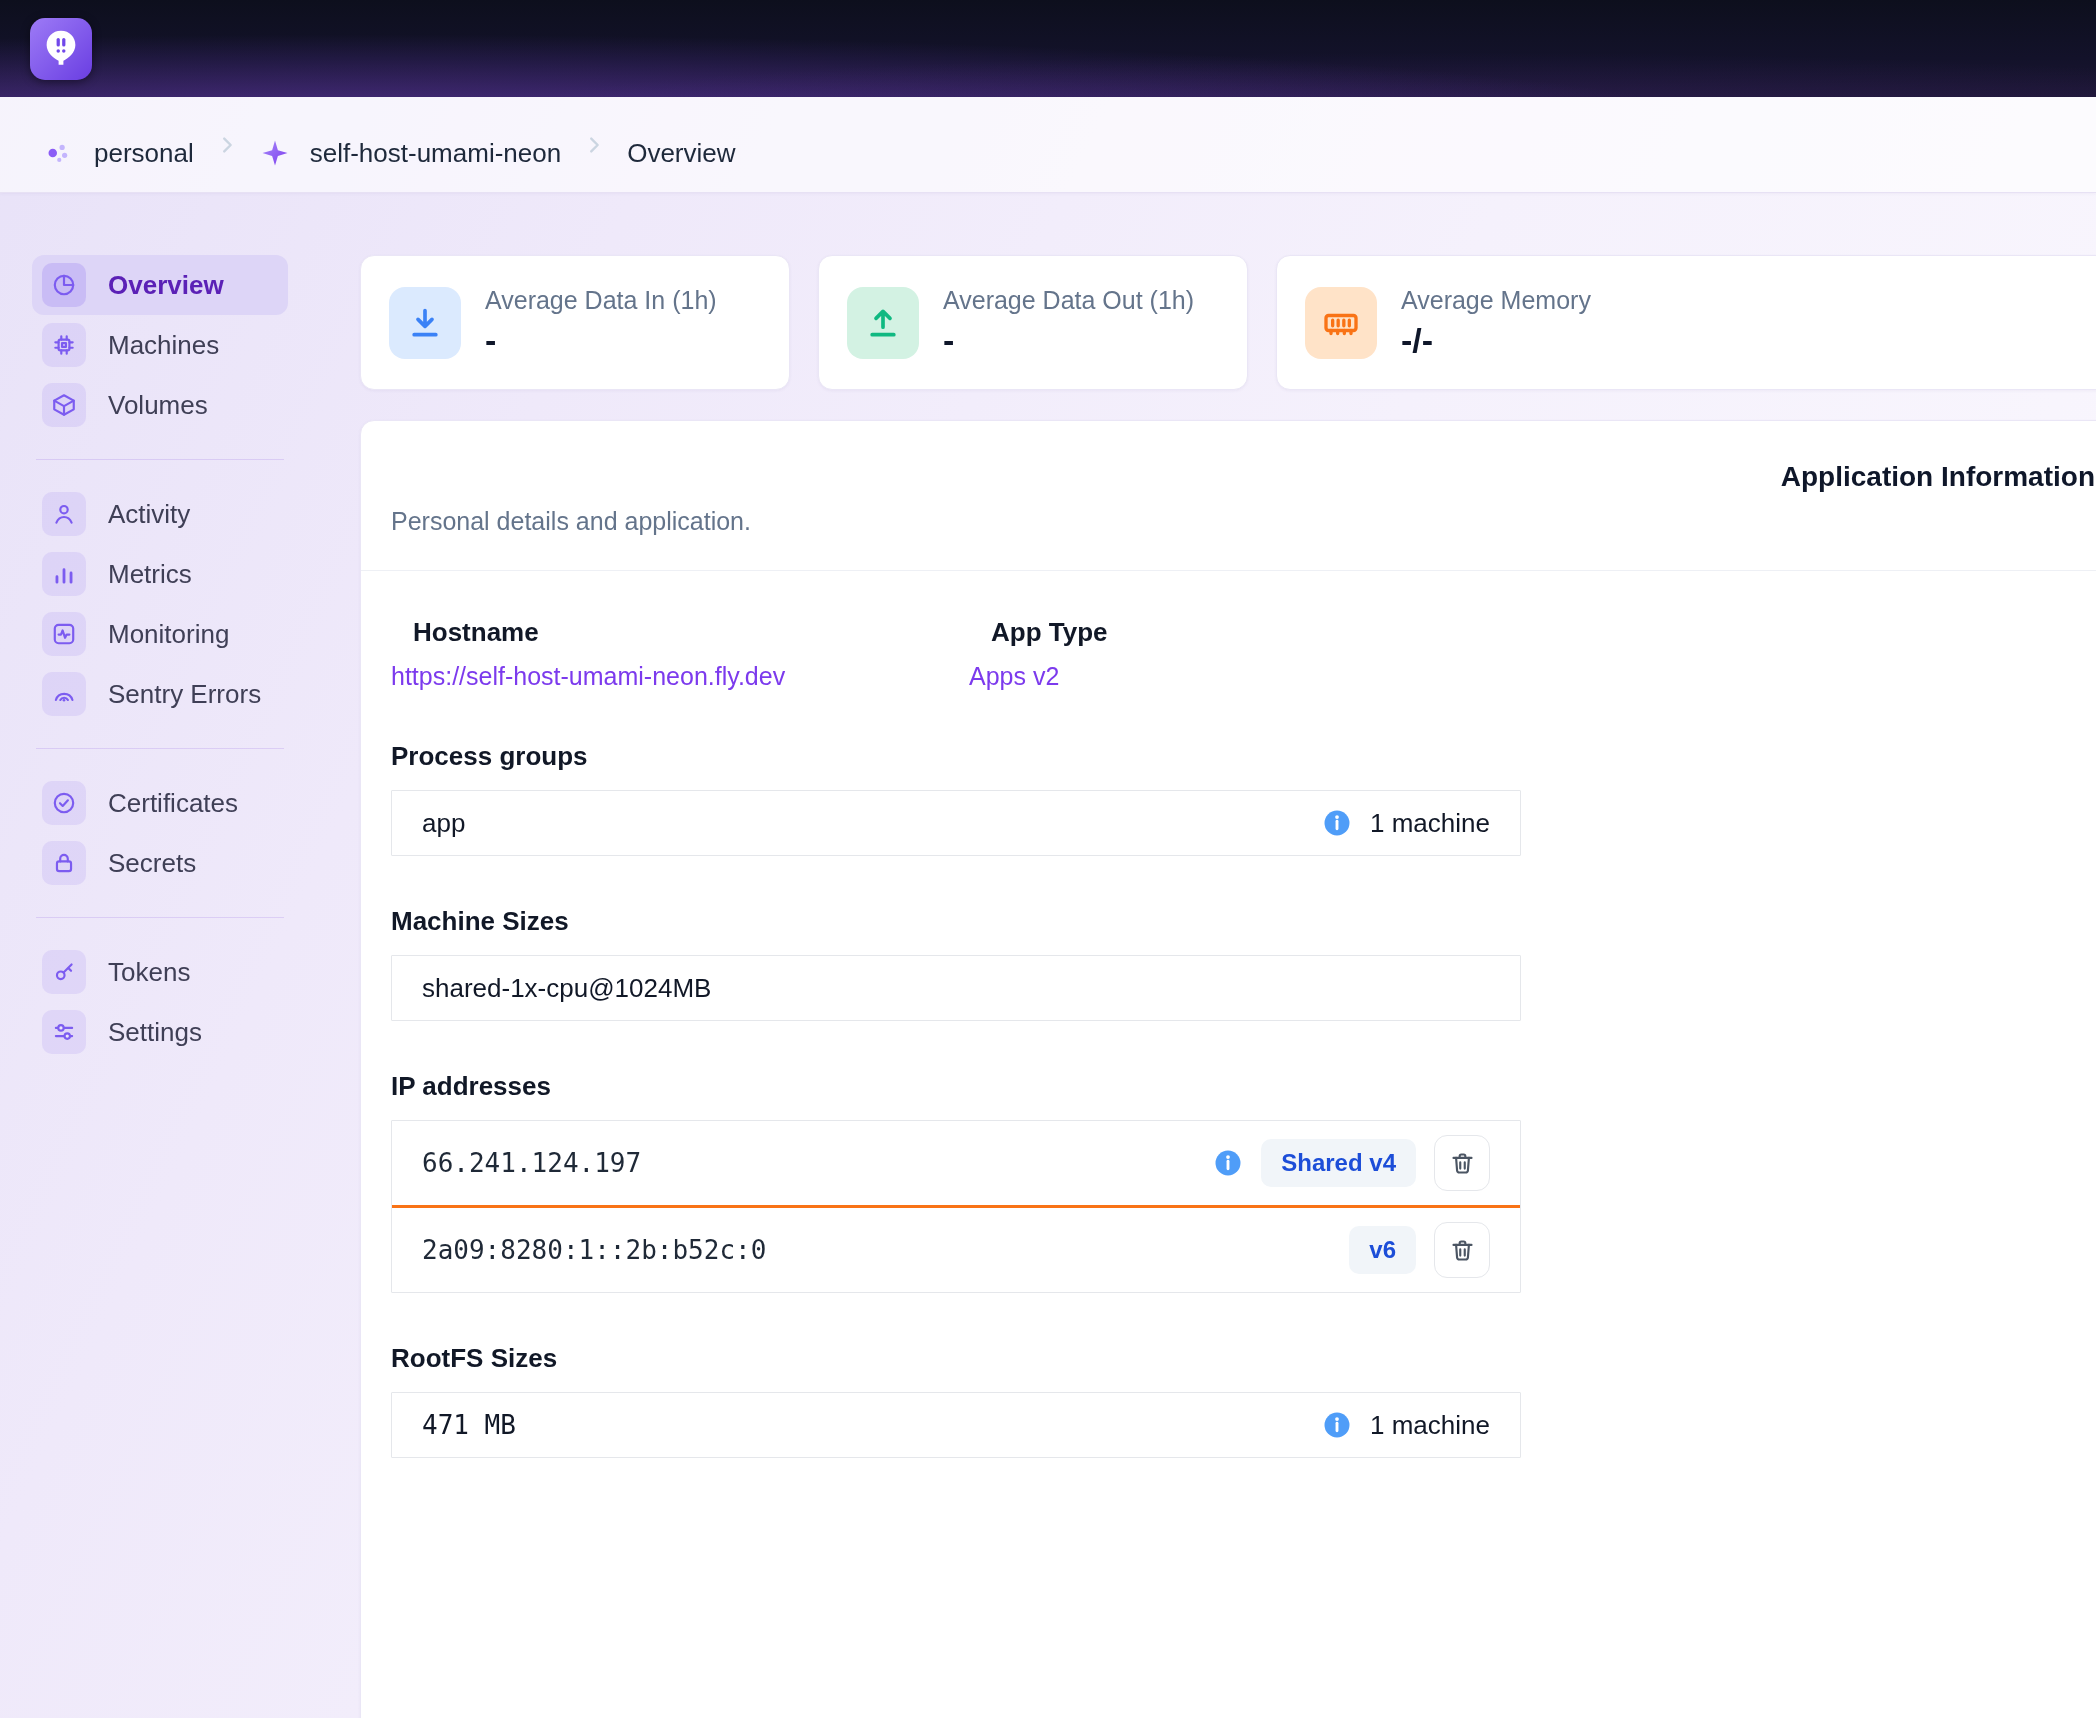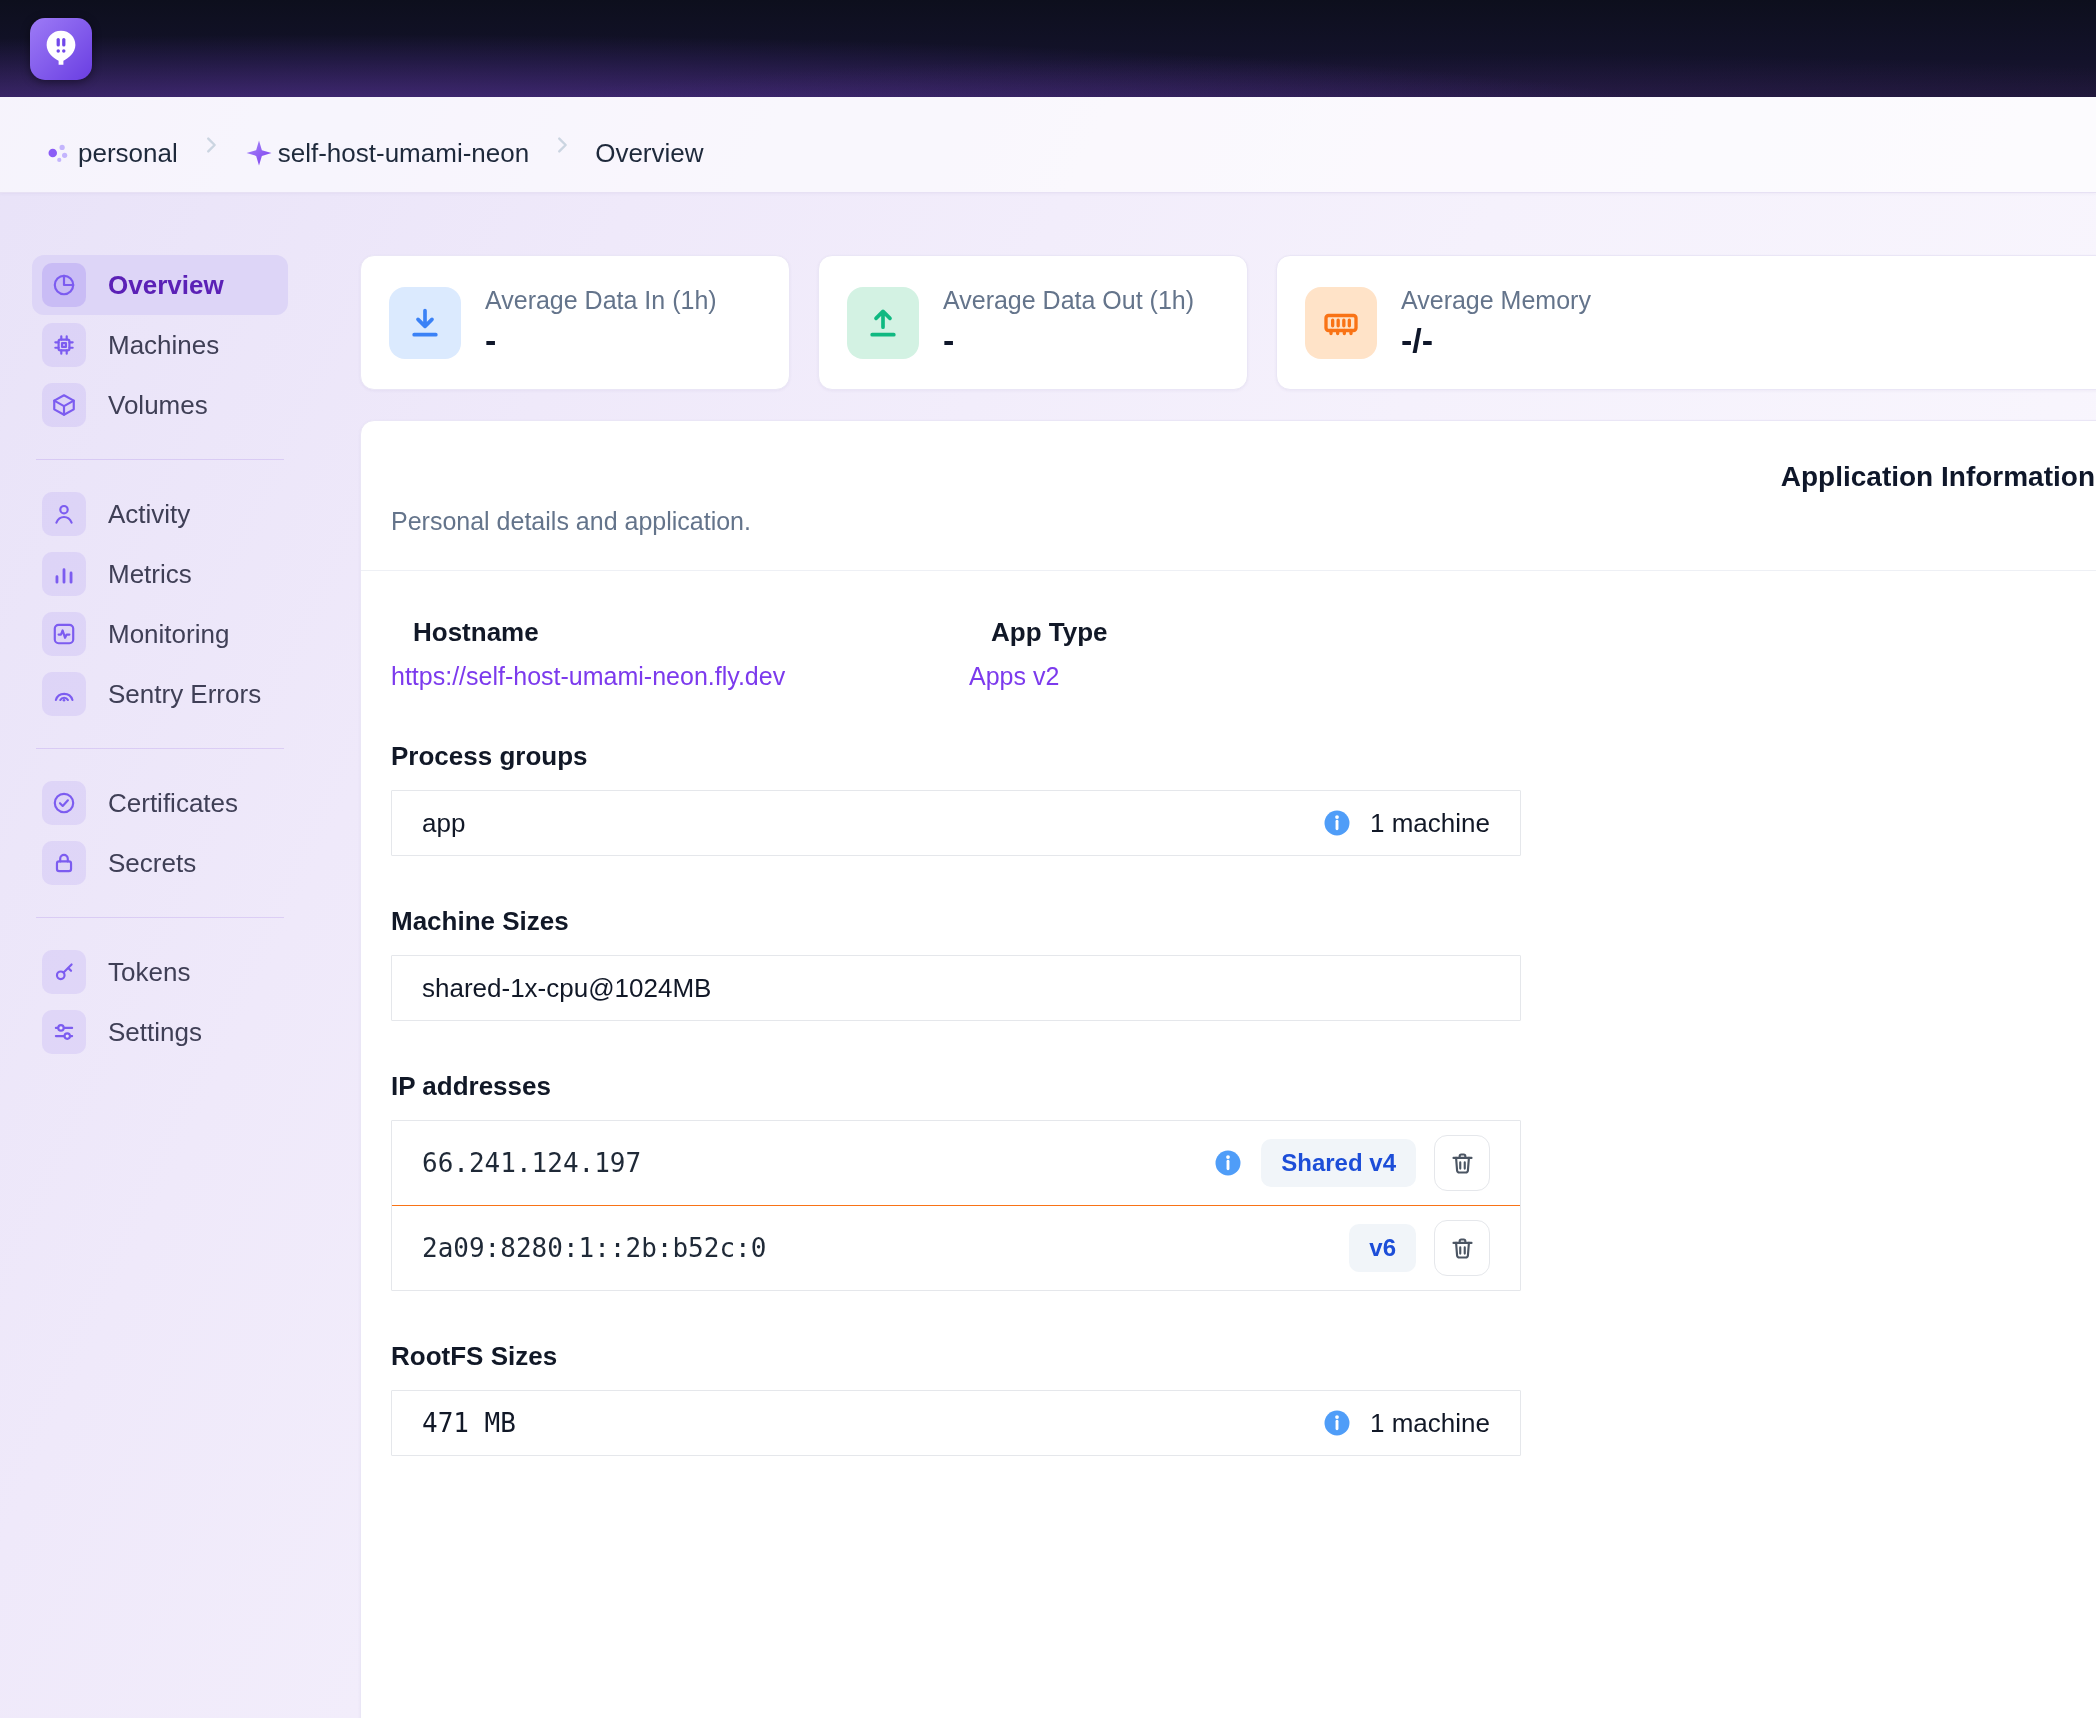--- a/index.html
+++ b/index.html
@@ -30,21 +30,21 @@
   .logo svg { width: 46px; height: 46px; }
 
   
   .breadcrumb {
     height: 96px; display: flex; align-items: center; padding: 0 44px;
     background: rgba(255,255,255,0.6);
     border-bottom: 1px solid #e7e1f4;
     box-shadow: 0 1px 3px rgba(80,60,140,0.05);
     font-size: 26px; font-weight: 500; color: #1e293b;
   }
-  .crumb { display: flex; gap: 4px; cursor: pointer; margin-top: 17px; }
+  .crumb { display: flex; gap: 20px; cursor: pointer; margin-top: 17px; }
   .crumb-sep { margin: 0 22px; display: flex; }
   .crumb-sep svg { width: 22px; height: 22px; }
   .crumb-icon { display: flex; }
   .crumb-icon svg { width: 30px; height: 30px; }
 
   
   .layout { display: flex; align-items: flex-start; padding: 62px 0 0 32px; }
 
   
   .sidebar { width: 256px; margin-right: 72px; flex-shrink: 0; }
@@ -110,21 +110,21 @@
 
   .box {
     width: 1130px; background: #fff; border: 1px solid #e5e7eb; border-radius: 1px;
   }
   .box-row {
     min-height: 64px; padding: 14px 30px;
     display: flex; align-items: center; justify-content: space-between;
     font-size: 26px; color: #111827;
   }
   .box-row.tall { min-height: 82px; }
-  .box-row + .box-row { border-top: 1px solid #f97316; }
+  .box-row + .box-row { border-top: 3px solid #f97316; }
   .row-right { display: flex; align-items: center; gap: 18px; }
 
   .info-icon { width: 30px; height: 30px; display: flex; cursor: pointer; }
   .info-icon svg { width: 30px; height: 30px; }
 
   .badge {
     background: #f1f5f9; border-radius: 10px; padding: 10px 20px;
     font-size: 24px; font-weight: 600; color: #1d4ed8; white-space: nowrap;
   }
   .icon-btn {

